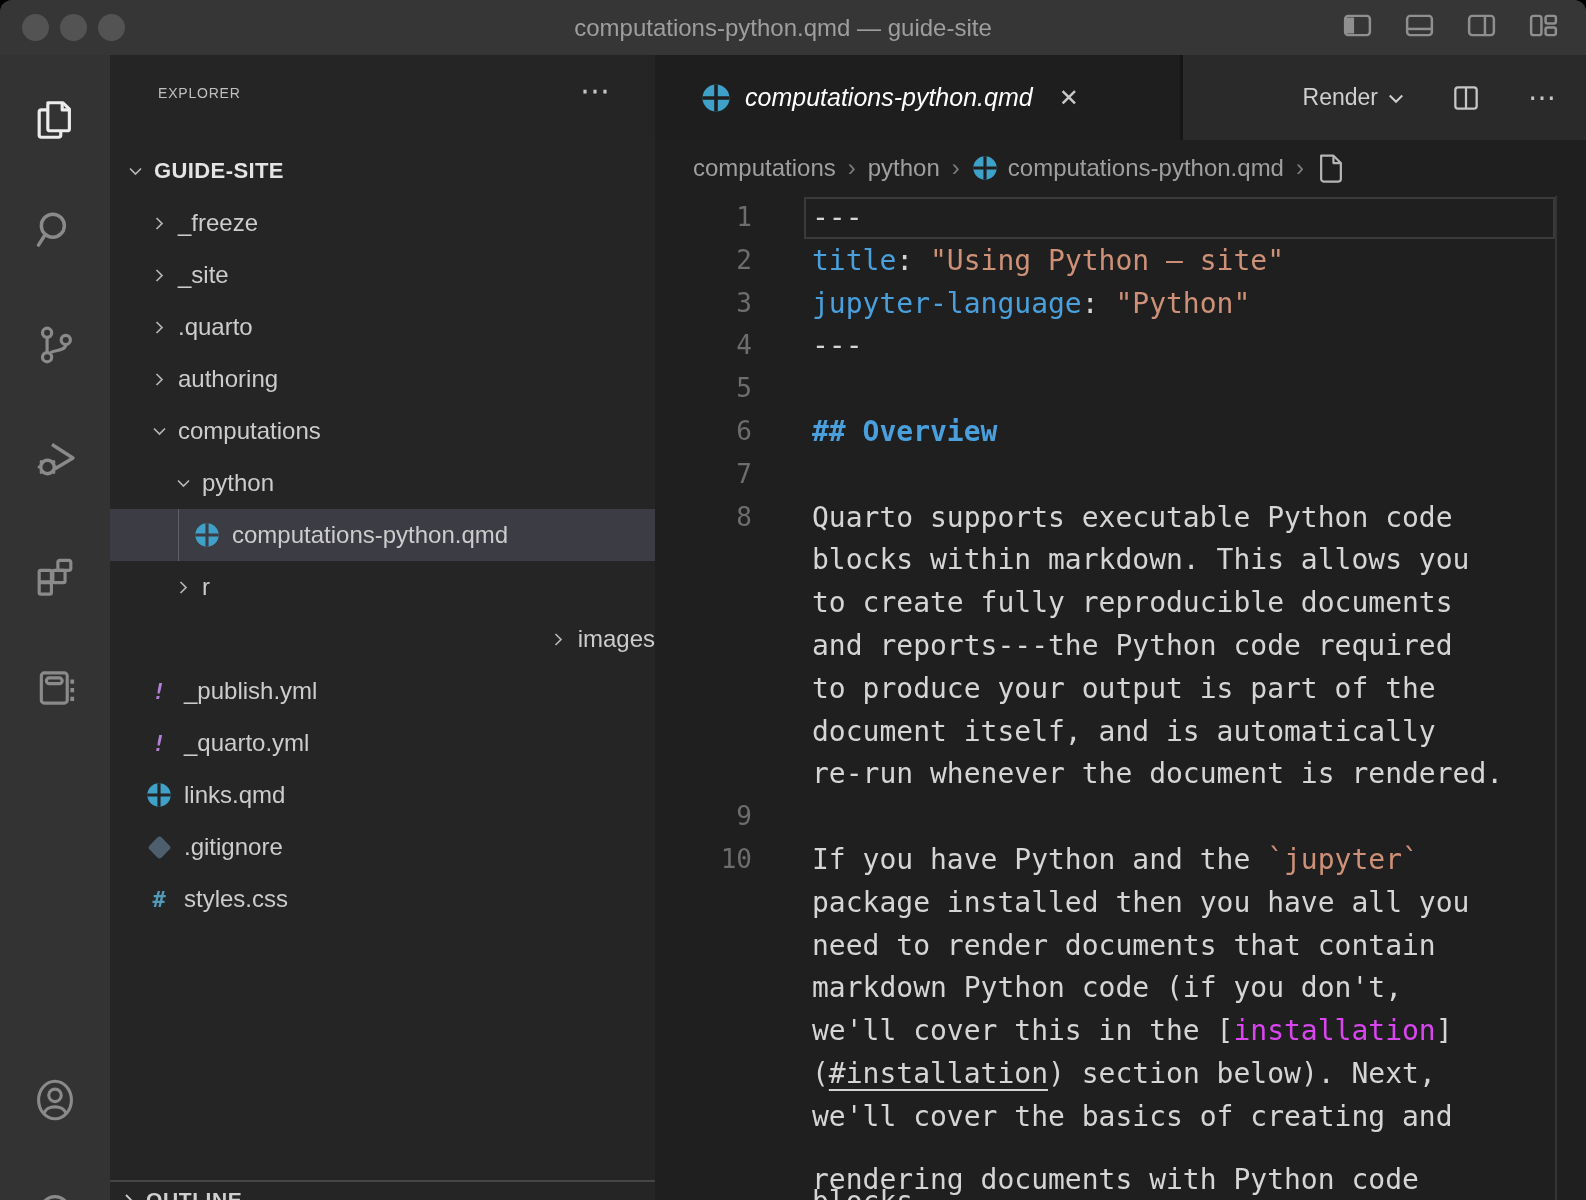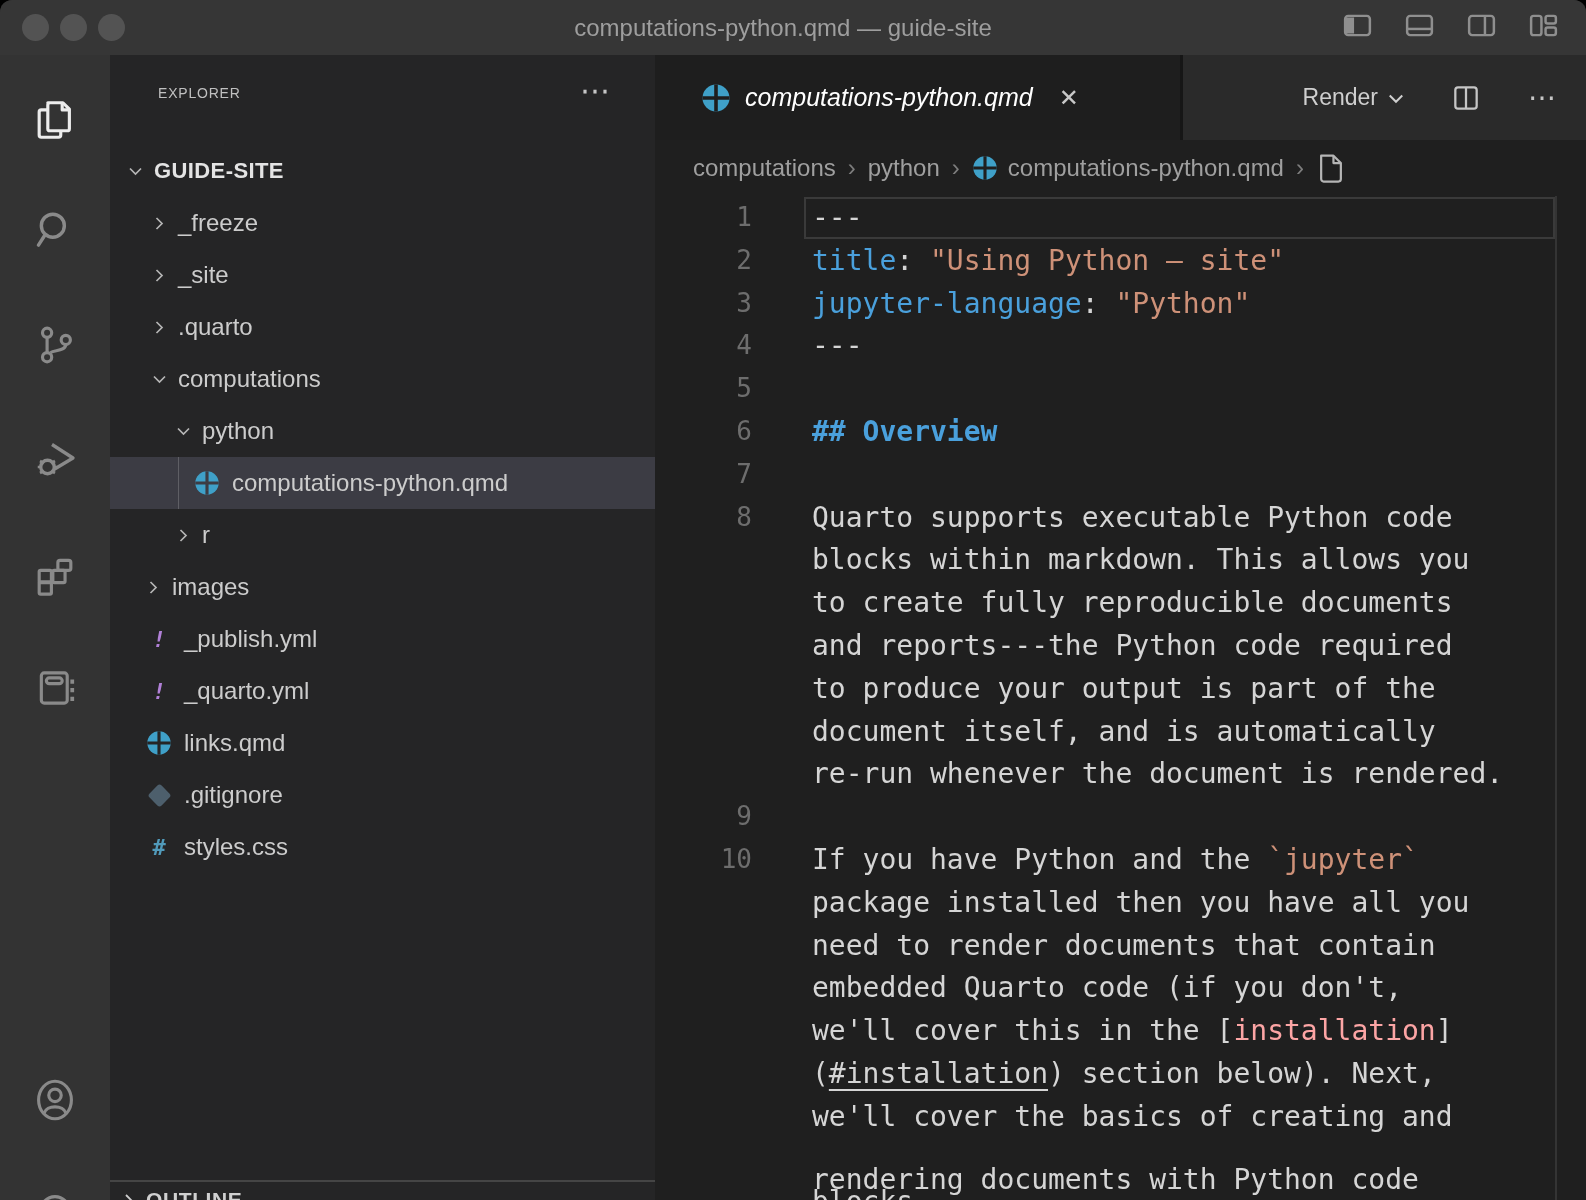--- a/index.html
+++ b/index.html
@@ -65,21 +65,21 @@
   .ruler { position:absolute; left:900px; top:0; width:2px; height:1004px; background:#343434; }
   .curline { position:absolute; left:149px; top:1px; width:751px; height:42px; border:2px solid #3a3a3a; }
   .cl-row { position:absolute; left:0; width:931px; height:43px; line-height:43px; white-space:pre; }
   .cl-num { position:absolute; left:0; top:0; width:97px; text-align:right; color:#6d6d6d; font-size:26px; }
   .cl-txt { position:absolute; left:157px; top:0; font-size:28px; }
   .tk-plain { color:#d5d5d5; }
   .tk-key   { color:#4aa0dc; }
   .tk-str   { color:#ce9178; }
   .tk-head  { color:#4aa0dc; font-weight:bold; }
   .tk-code  { color:#ce9178; }
-  .tk-ref   { color:#fca5a5; }
+  .tk-ref   { color:#d946ef; }
   .tk-link  { color:#d5d5d5; text-decoration:underline; text-underline-offset:6px; }
 </style>
 </head>
 <body>
 
 <div id="window">
 
   <div class="titlebar">
     <div class="tl-dot" style="left:22px"></div>
     <div class="tl-dot" style="left:60px"></div>
@@ -197,20 +197,28 @@
           <span class="chev">
             <svg width="15" height="15" viewBox="0 0 15 15" fill="none" stroke="#b6b6b6" stroke-width="1.7">
               <polyline points="4.5,2 10,7.5 4.5,13"></polyline>
             </svg>
           </span>
           <span class="lbl">.quarto</span>
         </div>
         <div class="trow" style="padding-left: 34px;">
           <span class="chev">
             <svg width="15" height="15" viewBox="0 0 15 15" fill="none" stroke="#b6b6b6" stroke-width="1.7">
+              <polyline points="4.5,2 10,7.5 4.5,13"></polyline>
+            </svg>
+          </span>
+          <span class="lbl">authoring</span>
+        </div>
+        <div class="trow" style="padding-left: 34px;">
+          <span class="chev">
+            <svg width="15" height="15" viewBox="0 0 15 15" fill="none" stroke="#b6b6b6" stroke-width="1.7">
               <polyline points="2,4.5 7.5,10 13,4.5"></polyline>
             </svg>
           </span>
           <span class="lbl">computations</span>
         </div>
         <div class="trow" style="padding-left: 58px;">
           <span class="chev">
             <svg width="15" height="15" viewBox="0 0 15 15" fill="none" stroke="#b6b6b6" stroke-width="1.7">
               <polyline points="2,4.5 7.5,10 13,4.5"></polyline>
             </svg>
@@ -228,21 +236,21 @@
           <span class="lbl">computations-python.qmd</span>
         </div>
         <div class="trow" style="padding-left: 58px;">
           <span class="chev">
             <svg width="15" height="15" viewBox="0 0 15 15" fill="none" stroke="#b6b6b6" stroke-width="1.7">
               <polyline points="4.5,2 10,7.5 4.5,13"></polyline>
             </svg>
           </span>
           <span class="lbl">r</span>
         </div>
-        <div class="trow" style="padding-left: 28px;">
+        <div class="trow" style="padding-left: 42px; justify-content: flex-end;">
           <span class="chev">
             <svg width="15" height="15" viewBox="0 0 15 15" fill="none" stroke="#b6b6b6" stroke-width="1.7">
               <polyline points="4.5,2 10,7.5 4.5,13"></polyline>
             </svg>
           </span>
           <span class="lbl">images</span>
         </div>
         <div class="trow" style="padding-left: 34px;">
           <span class="fico">
             <span class="ficon yaml">!</span>
@@ -352,21 +360,21 @@
           <div class="cl-row" style="top: 342.4px;"><span class="cl-num"></span><span class="cl-txt"><span class="tk-plain">blocks within markdown. This allows you</span></span></div>
           <div class="cl-row" style="top: 385.2px;"><span class="cl-num"></span><span class="cl-txt"><span class="tk-plain">to create fully reproducible documents</span></span></div>
           <div class="cl-row" style="top: 428px;"><span class="cl-num"></span><span class="cl-txt"><span class="tk-plain">and reports---the Python code required</span></span></div>
           <div class="cl-row" style="top: 470.8px;"><span class="cl-num"></span><span class="cl-txt"><span class="tk-plain">to produce your output is part of the</span></span></div>
           <div class="cl-row" style="top: 513.6px;"><span class="cl-num"></span><span class="cl-txt"><span class="tk-plain">document itself, and is automatically</span></span></div>
           <div class="cl-row" style="top: 556.4px;"><span class="cl-num"></span><span class="cl-txt"><span class="tk-plain">re-run whenever the document is rendered.</span></span></div>
           <div class="cl-row" style="top: 599.2px;"><span class="cl-num">9</span><span class="cl-txt"></span></div>
           <div class="cl-row" style="top: 642px;"><span class="cl-num">10</span><span class="cl-txt"><span class="tk-plain">If you have Python and the </span><span class="tk-code">`jupyter`</span></span></div>
           <div class="cl-row" style="top: 684.8px;"><span class="cl-num"></span><span class="cl-txt"><span class="tk-plain">package installed then you have all you</span></span></div>
           <div class="cl-row" style="top: 727.6px;"><span class="cl-num"></span><span class="cl-txt"><span class="tk-plain">need to render documents that contain</span></span></div>
-          <div class="cl-row" style="top: 770.4px;"><span class="cl-num"></span><span class="cl-txt"><span class="tk-plain">embedded Quarto code (if you don't,</span></span></div>
+          <div class="cl-row" style="top: 770.4px;"><span class="cl-num"></span><span class="cl-txt"><span class="tk-plain">markdown Python code (if you don't,</span></span></div>
           <div class="cl-row" style="top: 813.2px;"><span class="cl-num"></span><span class="cl-txt"><span class="tk-plain">we'll cover this in the [</span><span class="tk-ref">installation</span><span class="tk-plain">]</span></span></div>
           <div class="cl-row" style="top: 856px;"><span class="cl-num"></span><span class="cl-txt"><span class="tk-plain">(</span><span class="tk-link">#installation</span><span class="tk-plain">) section below). Next,</span></span></div>
           <div class="cl-row" style="top: 898.8px;"><span class="cl-num"></span><span class="cl-txt"><span class="tk-plain">we'll cover the basics of creating and</span></span></div>
           <div class="cl-row" style="top: 962px;"><span class="cl-num"></span><span class="cl-txt"><span class="tk-plain">rendering documents with Python code</span></span></div>
           <div class="cl-row" style="top: 984.4px;"><span class="cl-num"></span><span class="cl-txt"><span class="tk-plain">blocks.</span></span></div>
         </div>
     </div>
   </div>
 
 </div>

